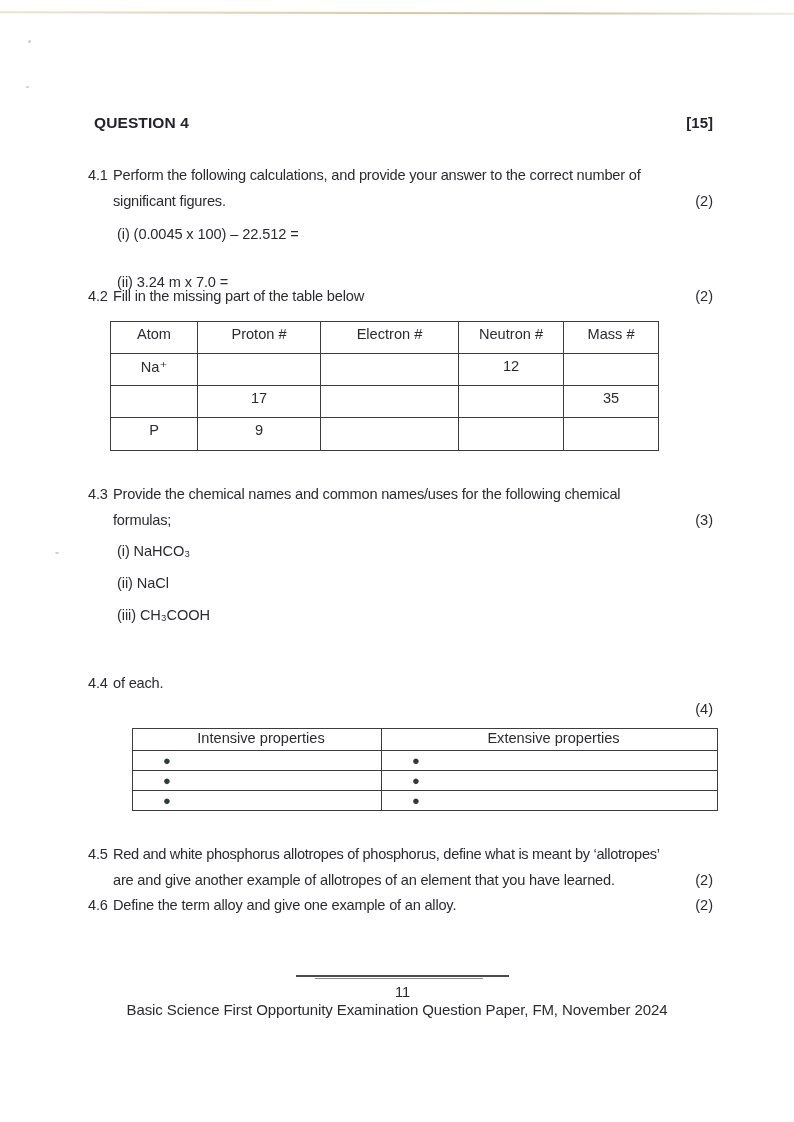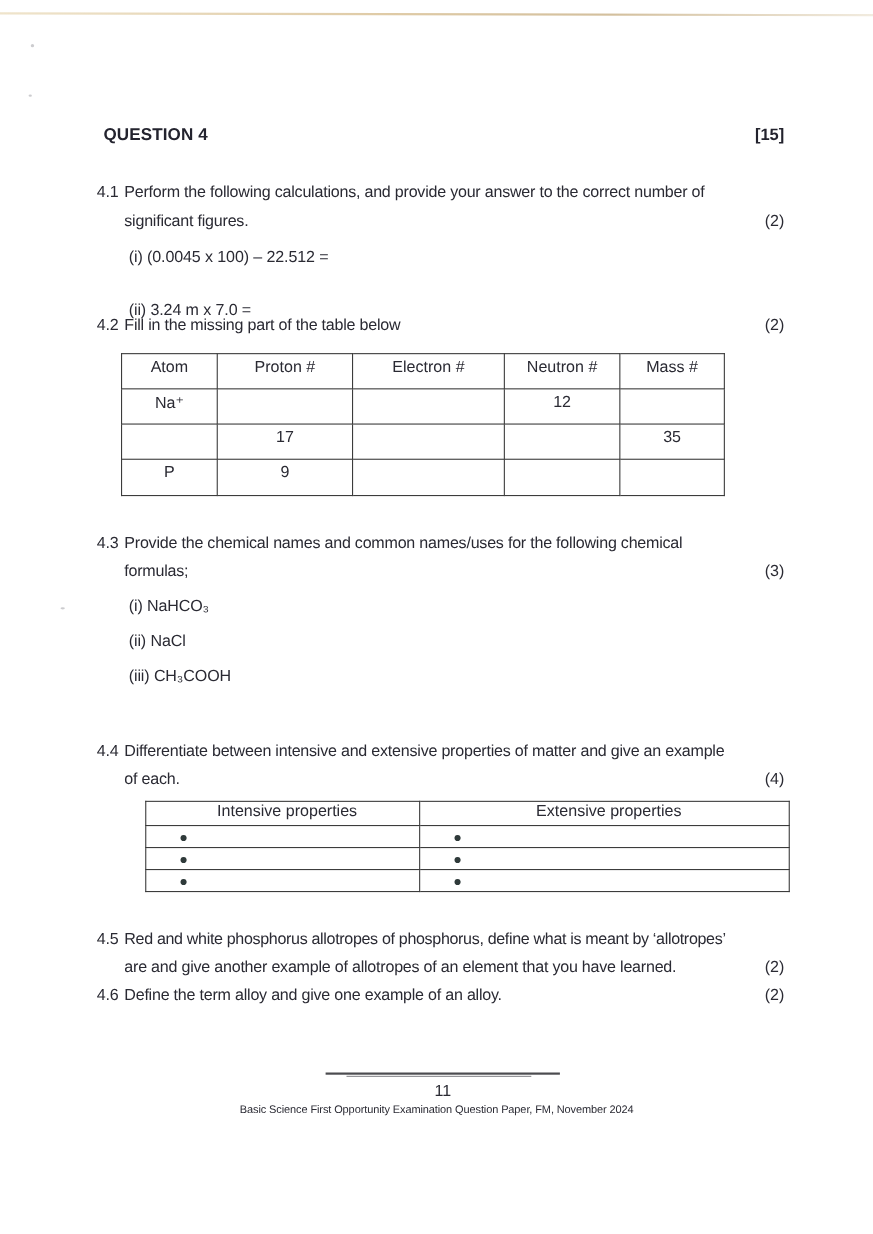--- a/index.html
+++ b/index.html
@@ -44,21 +44,21 @@
   .t2 td{border:1.3px solid #3c3c3c;vertical-align:top;padding:0 0 0 8px;}
   .t2 tr.thr{height:22px;text-align:center;}
   .t2 tr.br{height:20px;}
   .t2 .bullet{display:inline-block;margin-left:22px;font-size:13px;line-height:19px;color:#2f3a3a;}
   .t2 .hcell{padding-top:1px;}
 
   
   .foot-line-a{position:absolute;left:296px;top:975px;width:213px;height:0;border-top:2px solid #4b4b4f;}
   .foot-line-b{position:absolute;left:315px;top:978px;width:168px;height:0;border-top:1px solid #8a8a8e;}
   .pagenum{position:absolute;left:296px;width:213px;top:979px;text-align:center;font-size:14.6px;line-height:26px;}
-  .foottext{position:absolute;left:0;right:0;top:997px;text-align:center;font-size:10px;line-height:26px;letter-spacing:-.1px;}
+  .foottext{position:absolute;left:0;right:0;top:997px;text-align:center;font-size:15px;line-height:26px;letter-spacing:-.1px;}
 </style>
 </head>
 <body>
 
 <div class="page">
 
   <div class="artifact-line"></div>
   <div class="speck" style="left:28px;top:40px;width:3px;height:3px;"></div>
   <div class="speck" style="left:26px;top:86px;width:3px;height:2px;"></div>
   <div class="speck" style="left:55px;top:552px;width:4px;height:2px;"></div>
@@ -128,21 +128,20 @@
     <div class="l">Provide the chemical names and common names/uses for the following chemical</div>
     <div class="l">formulas;</div>
     <span class="marks mL1">(3)</span>
   </div>
   <div class="sub" style="top:538px">(i) NaHCO₃</div>
   <div class="sub" style="top:570px">(ii) NaCl</div>
   <div class="sub" style="top:602px">(iii) CH₃COOH</div>
 
   <div class="q" style="top:670px">
     <span class="num">4.4</span>
-    <div class="l">Differentiate between intensive and extensive properties of matter and give an example</div>
     <div class="l">of each.</div>
     <span class="marks mL1">(4)</span>
   </div>
 
   <table class="t2">
     <colgroup>
         <col style="width:249px">
         <col style="width:336px">
       </colgroup>
     <tbody>

